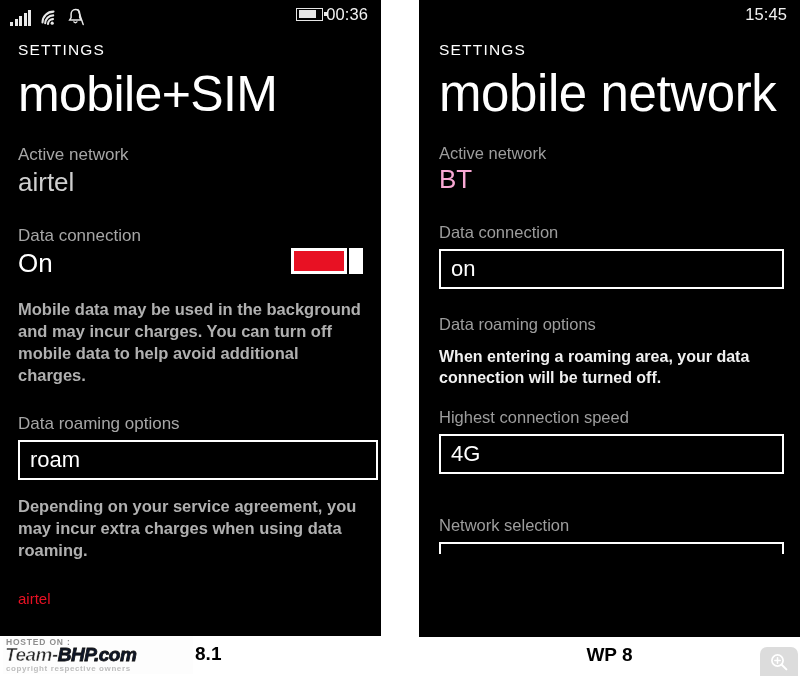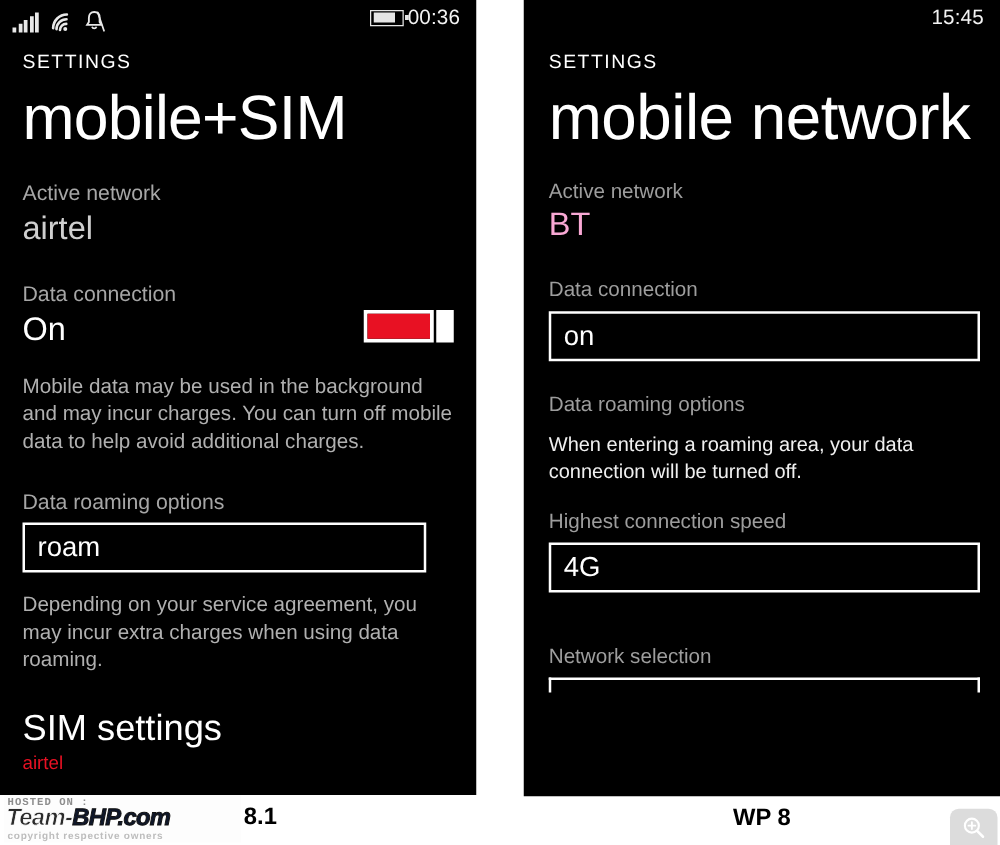--- a/index.html
+++ b/index.html
@@ -202,21 +202,21 @@
     font-size: 26px;
     font-weight: 300;
     line-height: 1.15;
     margin-top: 3px;
   }
 
   .desc {
     color: #b0b0b0;
     font-size: 16.5px;
     line-height: 1.33;
-    font-weight: 400;
+    font-weight: 700;
     margin-top: 0px;
   }
   .desc-right {
     color: #f0f0f0;
     font-size: 16px;
     line-height: 1.3;
   }
 
   
   .toggle-row {
@@ -255,21 +255,21 @@
   .combo {
     border: 2px solid #ffffff;
     box-sizing: border-box;
     height: 39px;
     display: flex;
     align-items: center;
     padding-left: 10px;
     margin-top: 6px;
     background: #000000;
   }
-  .combo-left { width: 323px; height: 40px; }
+  .combo-left { width: 360px; height: 40px; }
   .combo-right { width: 345px; height: 40px; }
   .combo-text {
     color: #ffffff;
     font-size: 22px;
     font-weight: 300;
     line-height: 1;
   }
   .combo-cut {
     border: 2px solid #ffffff;
     border-bottom: none;
@@ -327,21 +327,20 @@
   }
   .wm-hosted {
     position: absolute;
     left: 3px;
     top: 1px;
     font-size: 8.5px;
     font-weight: bold;
     letter-spacing: 0.8px;
     color: #8e8e8e;
     text-shadow: 0 1px 0 #ffffff;
-    font-family: Liberation Mono, monospace;
   }
   .wm-main {
     position: absolute;
     left: 2px;
     top: 9px;
     font-size: 19px;
     font-weight: bold;
     font-style: italic;
     letter-spacing: -0.5px;
     line-height: 1;
@@ -452,21 +451,20 @@
       <div style="margin-top:27px;">
         <div class="label">Data roaming options</div>
         <div class="combo combo-left">
           <span class="combo-text">roam</span>
         </div>
       </div>
 
       <div class="desc" style="margin-top:16px;">Depending on your service agreement, you may incur extra charges when using data roaming.</div>
 
       <div style="margin-top:28px;">
-        <div class="section-title">SIM settings</div>
         <div class="section-sub">airtel</div>
       </div>
 
     </div>
   </div>
 
   <div class="phone phone-right">
 
     <div class="statusbar">
       <div class="status-right">

